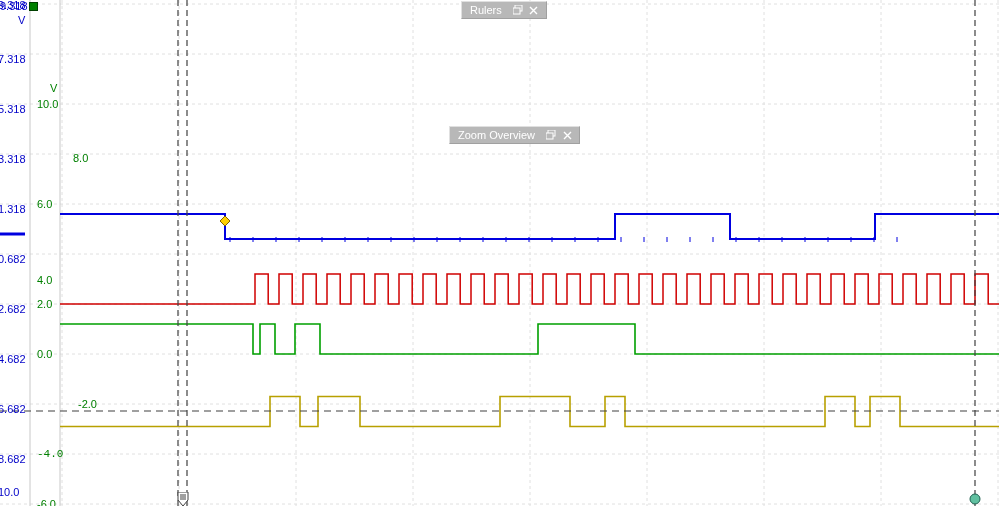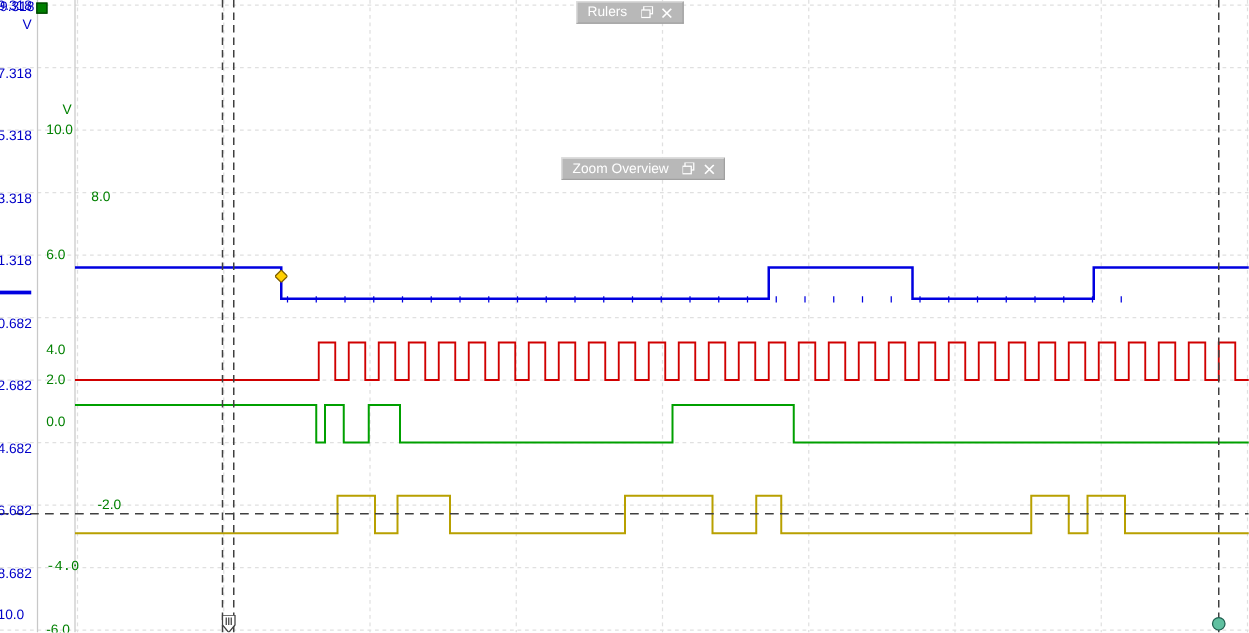--- a/index.html
+++ b/index.html
@@ -214,17 +214,17 @@
 <div class="axis-label blue" style="left: -2px; top: 353px; text-align: right;">4.682</div>
 <div class="axis-label blue" style="left: -2px; top: 403px; text-align: right;">6.682</div>
 <div class="axis-label blue" style="left: -2px; top: 453px; text-align: right;">8.682</div>
 <div class="axis-label blue" style="left: -2px; top: 486px; text-align: right;">10.0</div>
 <div class="axis-label blue" style="left: 18px; top: 14px;">V</div>
 <div class="axis-label green" style="left: 37px; top: 98px;">10.0</div>
 <div class="axis-label green" style="left: 37px; top: 152px; margin-left: 36px;">8.0</div>
 <div class="axis-label green" style="left: 37px; top: 198px;">6.0</div>
 <div class="axis-label green" style="left: 37px; top: 248px; margin-top: 26px;">4.0</div>
 <div class="axis-label green" style="left: 37px; top: 298px;">2.0</div>
-<div class="axis-label green" style="left: 37px; top: 332px; text-align: center;">0.0</div>
+<div class="axis-label green" style="left: 37px; top: 348px; text-align: center;">0.0</div>
 <div class="axis-label green" style="left: 37px; top: 398px; margin-left: 41px;">-2.0</div>
 <div class="axis-label green" style="left: 37px; top: 448px; font-family: Liberation Mono, monospace;">-4.0</div>
 <div class="axis-label green" style="left: 37px; top: 498px;">-6.0</div>
 <div class="axis-label green" style="left: 50px; top: 82px;">V</div>
 
 </body></html>

